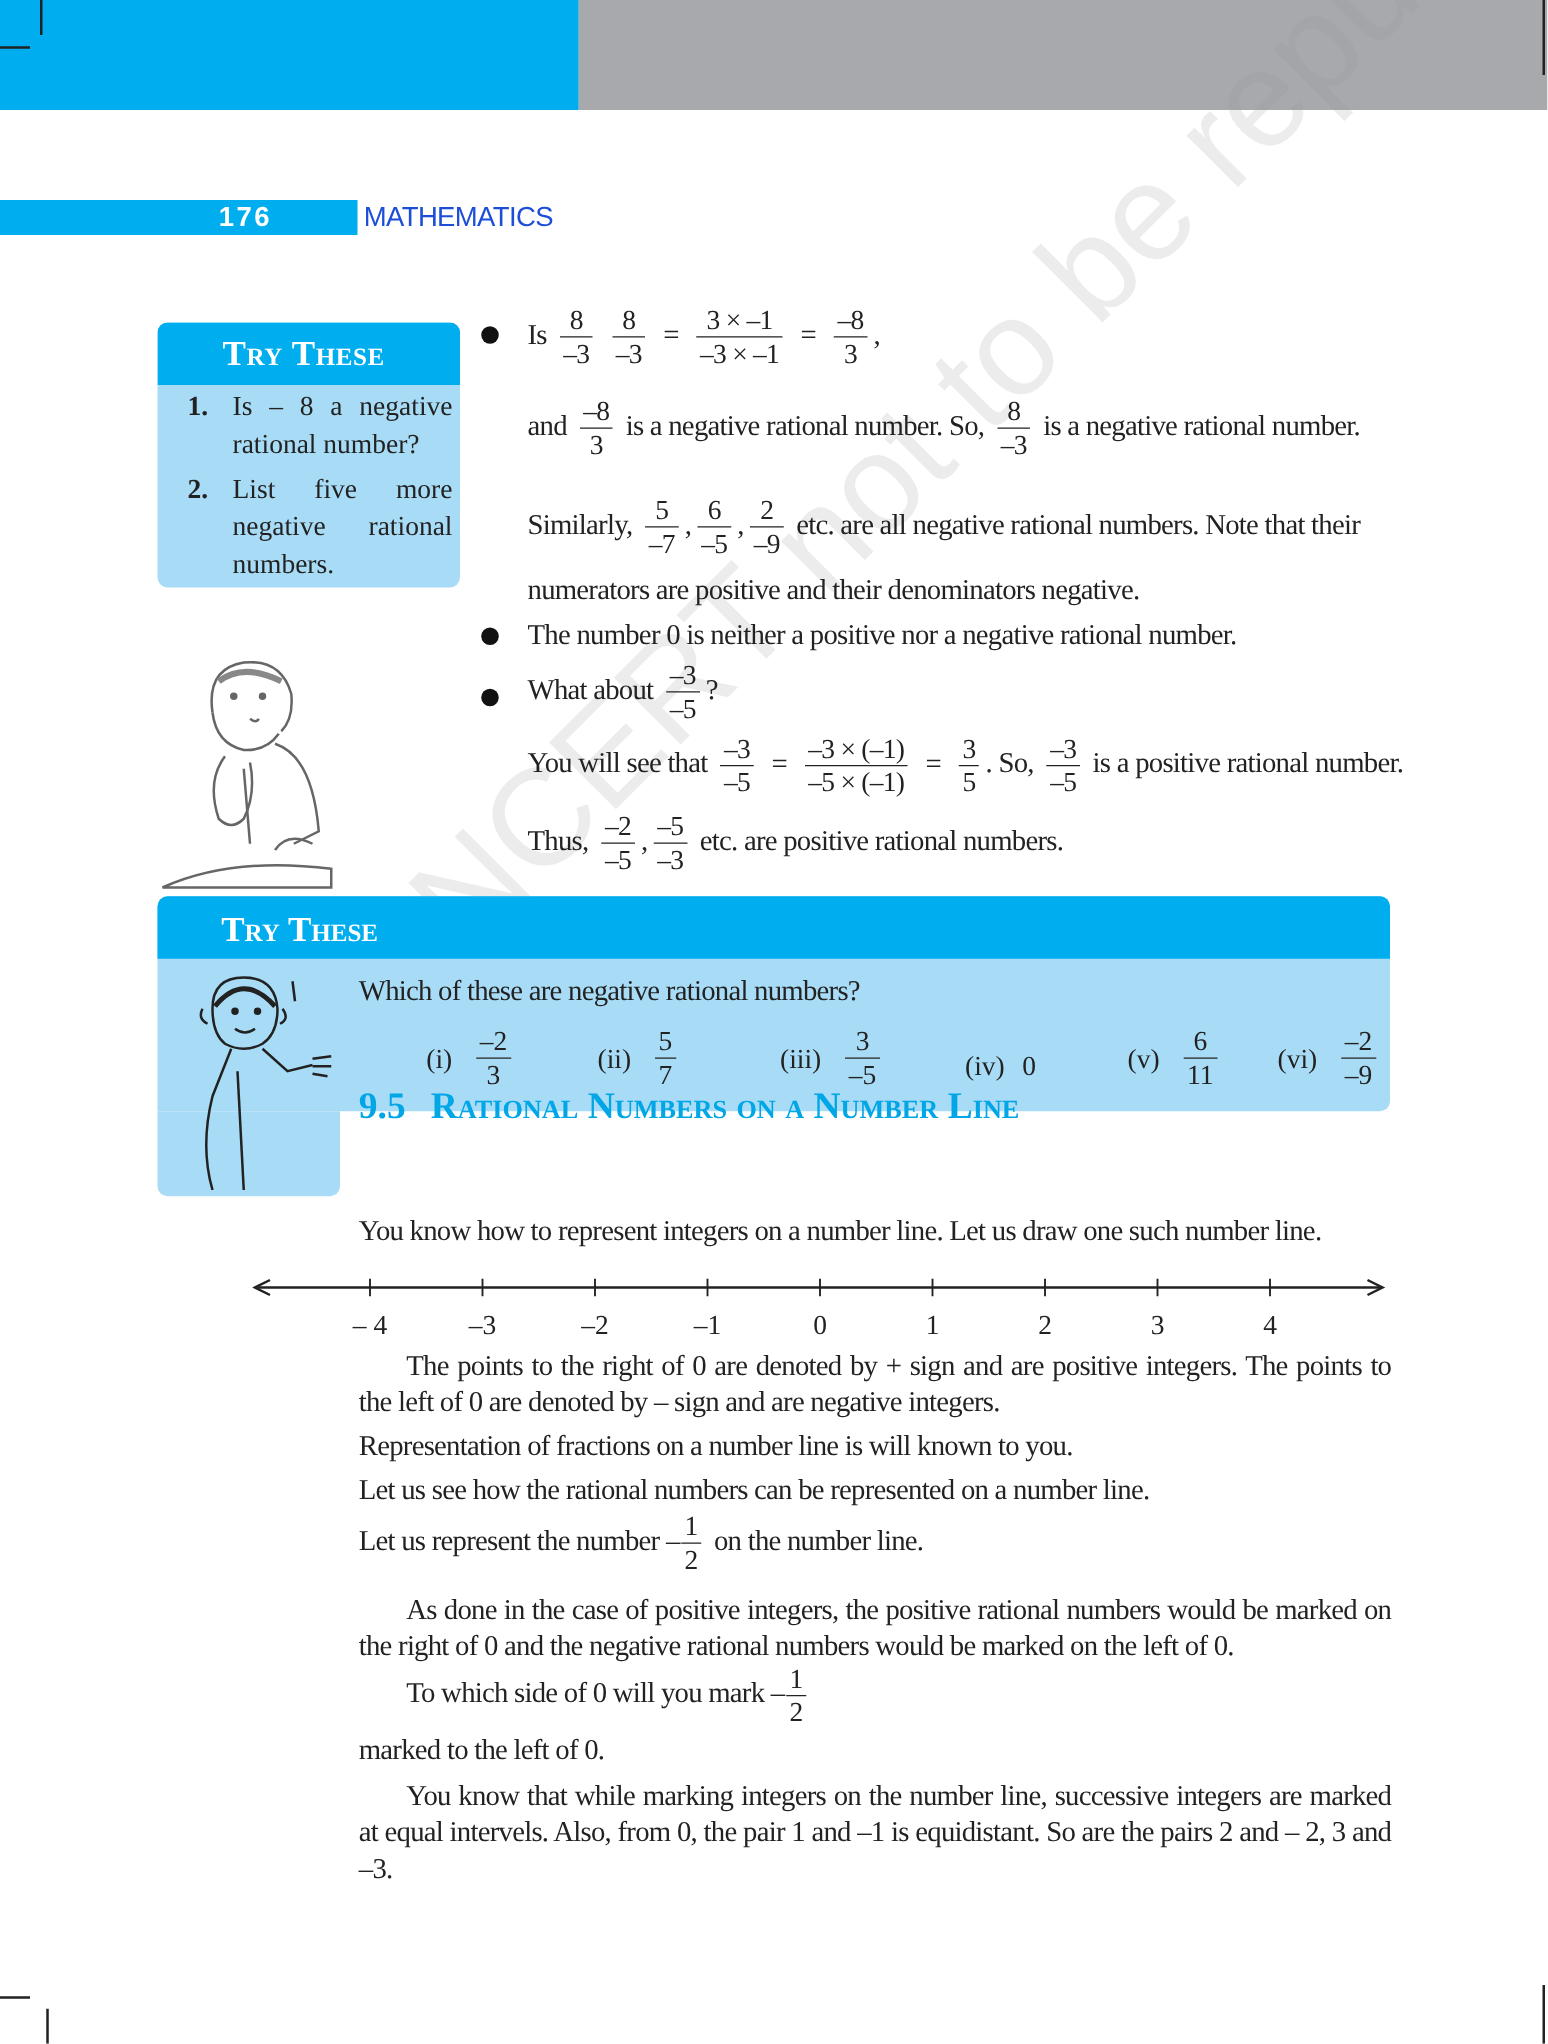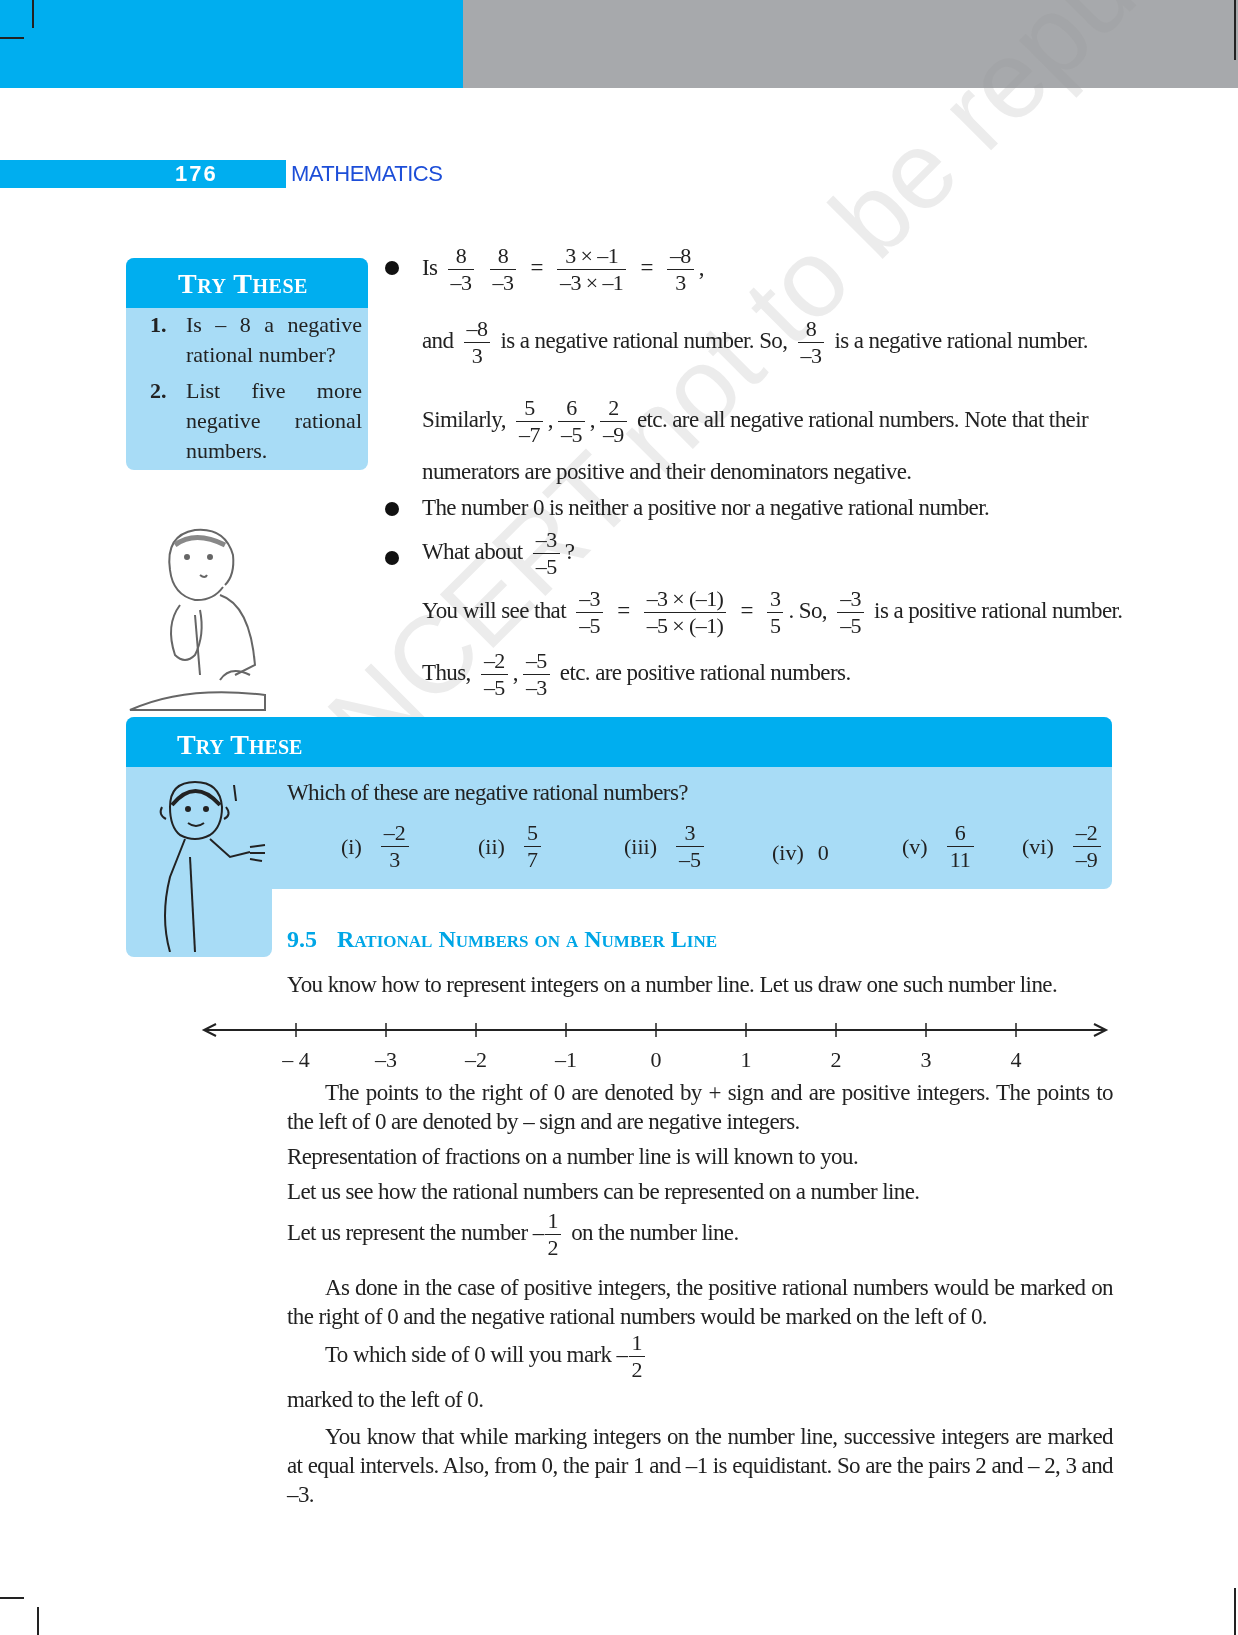--- a/index.html
+++ b/index.html
@@ -36,21 +36,21 @@
 
   
   #try2 { position: absolute; left: 126px; top: 717px; width: 986px; height: 172px; background: #a8dcf6; border-radius: 8px 8px 8px 0; }
   #try2-head { position: absolute; left: 126px; top: 717px; width: 986px; height: 50px; background: #00aeef; border-radius: 8px 8px 0 0; }
   #try2-title { position: absolute; left: 177px; top: 720px; color: #fff; font-weight: bold; font-size: 28px; font-variant: small-caps; line-height: 50px; }
   #try2-side { position: absolute; left: 126px; top: 889px; width: 146px; height: 68px; background: #a8dcf6; border-radius: 0 0 8px 8px; }
   .opt { position: absolute; font-size: 22px; display: flex; align-items: center; }
   .opt .lbl { margin-right: 14px; }
 
   
-  #section-heading { position: absolute; left: 287px; top: 926px; color: #00a6e6; font-weight: bold; font-size: 24px; white-space: nowrap; }
+  #section-heading { position: absolute; left: 287px; top: 868px; color: #00a6e6; font-weight: bold; font-size: 30px; white-space: nowrap; }
   #section-heading .sc { font-variant: small-caps; }
   #section-heading .snum { margin-right: 20px; }
 
   
   #numline { position: absolute; left: 200px; top: 1020px; width: 910px; height: 60px; }
   .para { position: absolute; left: 287px; width: 826px; font-size: 23px; line-height: 29px; text-align: justify; letter-spacing: -0.6px; color: #222; }
   .indent { text-indent: 38px; }
 
   
   #watermark { position: absolute; left: 230px; top: 780px; font-family: "Liberation Sans", sans-serif; font-size: 110px; color: rgba(150,150,150,0.18); transform: rotate(-45deg); transform-origin: left top; white-space: nowrap; pointer-events: none; line-height: 1.0; }

